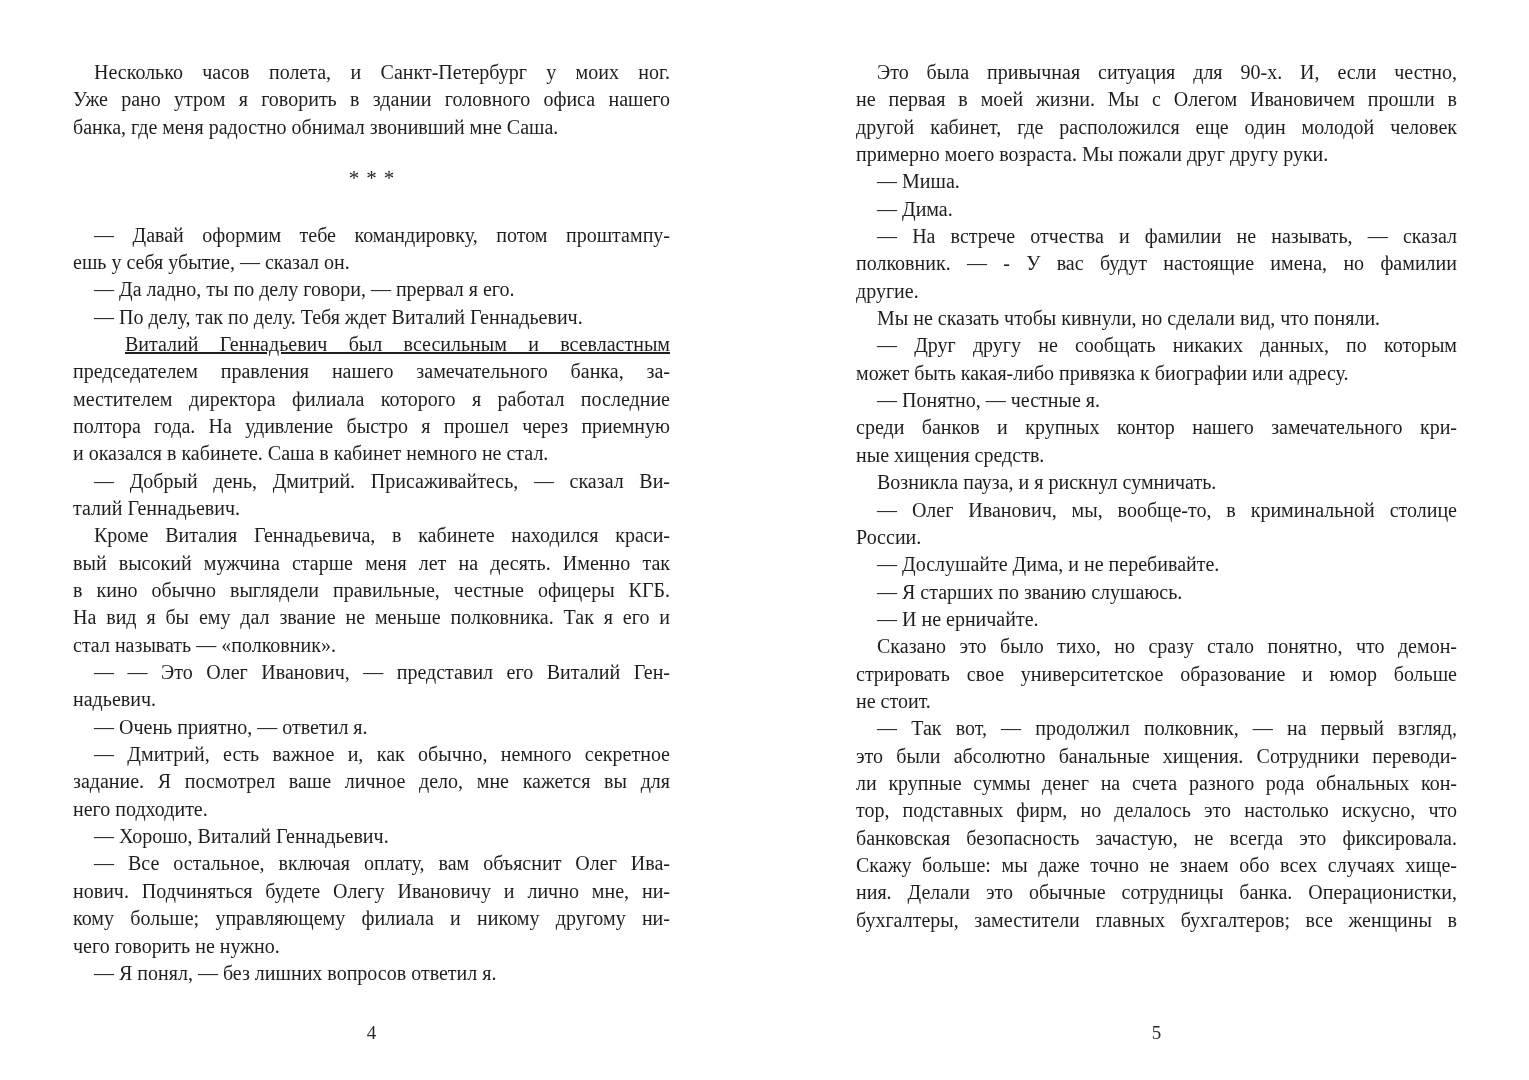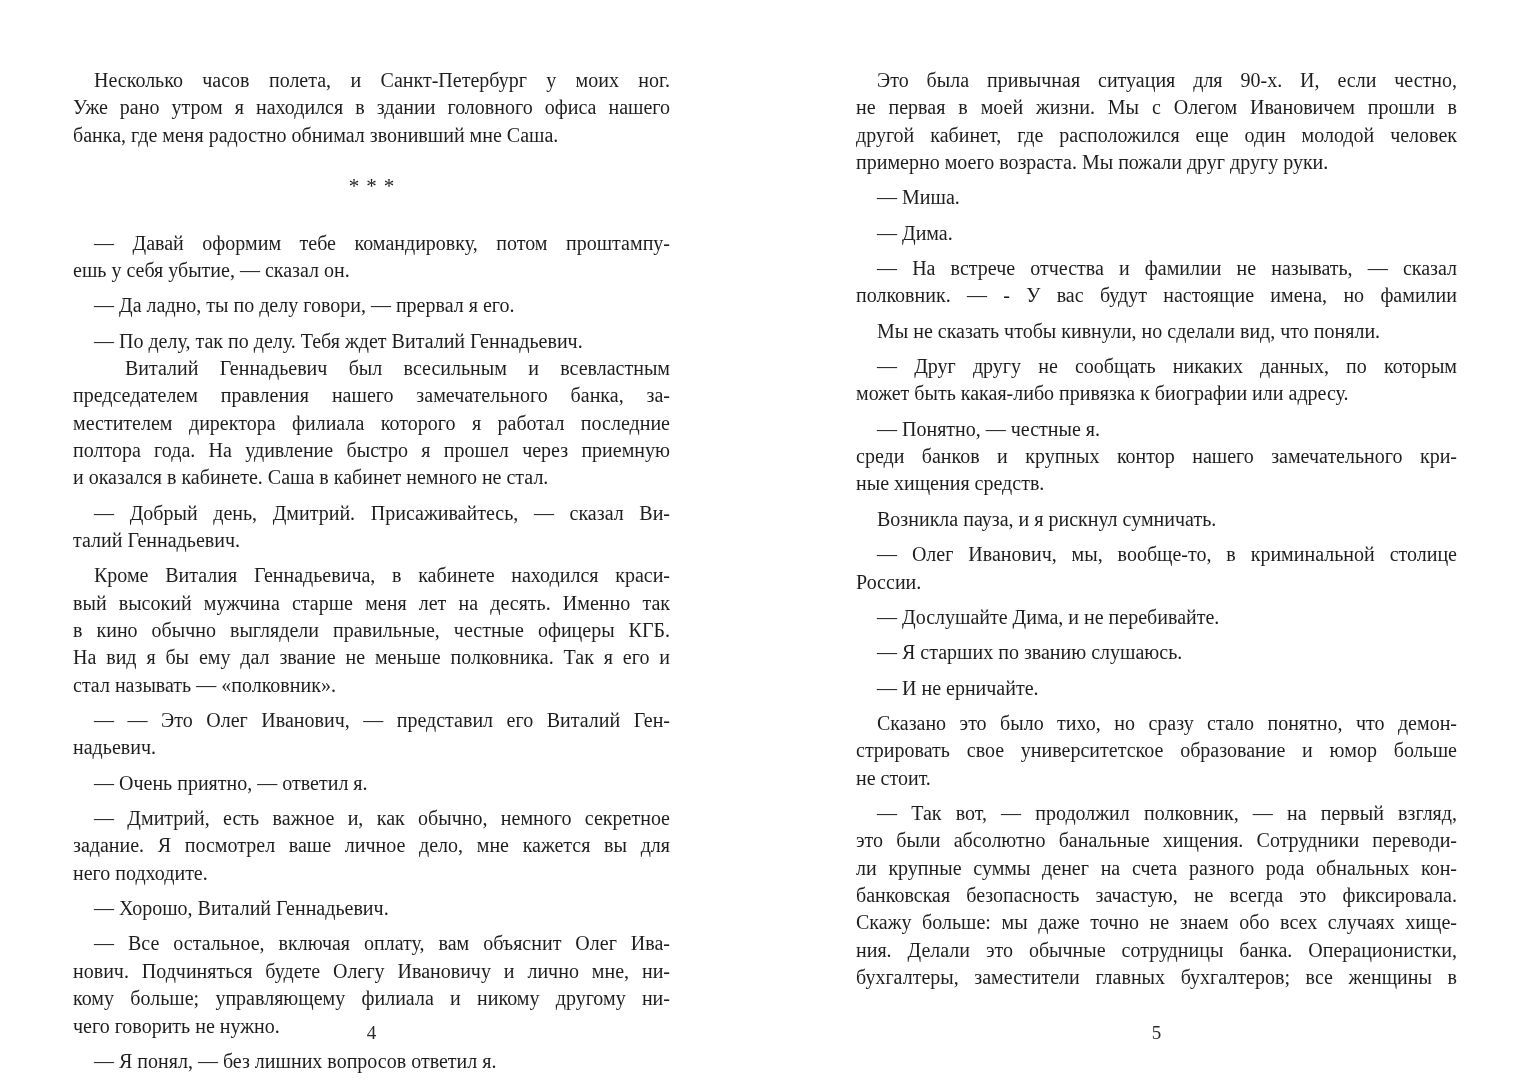--- a/index.html
+++ b/index.html
@@ -28,22 +28,22 @@
     height: 27.35px;
     overflow: hidden;
     text-align: justify;
     text-align-last: justify;
     white-space: normal;
   }
   .line.endpara {
     text-align: right;
     text-align-last: left;
   }
-  .line.first { padding-left: 21px; margin-top: 8px; }
-  .line.first-large { padding-left: 52px; }
+  .line.first { padding-left: 21px; }
+  .line.first-large { padding-left: 52px; text-decoration: underline; }
 
   .separator {
     height: 27.35px;
     line-height: 27.35px;
     margin: 23.5px 0 29.7px 0;
     text-align: center;
     font-size: 21px;
     letter-spacing: 7px;
     padding-left: 7px; 
   }
@@ -59,21 +59,21 @@
   }
   #num-left  { left: 73px;  width: 597px; }
   #num-right { left: 856px; width: 601px; }
 </style>
 </head>
 <body>
 
 <div id="book-spread">
   <div id="page-left" class="page">
       <div class="line first">Несколько часов полета, и Санкт-Петербург у моих ног.</div>
-      <div class="line">Уже рано утром я находился в здании головного офиса нашего</div>
+      <div class="line">Уже рано утром я говорить в здании головного офиса нашего</div>
       <div class="line endpara">банка, где меня радостно обнимал звонивший мне Саша.</div>
       <div class="separator">***</div>
       <div class="line first">— Давай оформим тебе командировку, потом проштампу-</div>
       <div class="line endpara">ешь у себя убытие, — сказал он.</div>
       <div class="line first endpara">— Да ладно, ты по делу говори, — прервал я его.</div>
       <div class="line first endpara">— По делу, так по делу. Тебя ждет Виталий Геннадьевич.</div>
       <div class="line first-large">Виталий Геннадьевич был всесильным и всевластным</div>
       <div class="line">председателем правления нашего замечательного банка, за-</div>
       <div class="line">местителем директора филиала которого я работал последние</div>
       <div class="line">полтора года. На удивление быстро я прошел через приемную</div>
@@ -100,38 +100,40 @@
     </div>
   <div id="page-right" class="page">
       <div class="line first">Это была привычная ситуация для 90-х. И, если честно,</div>
       <div class="line">не первая в моей жизни. Мы с Олегом Ивановичем прошли в</div>
       <div class="line">другой кабинет, где расположился еще один молодой человек</div>
       <div class="line endpara">примерно моего возраста. Мы пожали друг другу руки.</div>
       <div class="line first endpara">— Миша.</div>
       <div class="line first endpara">— Дима.</div>
       <div class="line first">— На встрече отчества и фамилии не называть, — сказал</div>
       <div class="line">полковник. — - У вас будут настоящие имена, но фамилии</div>
+      <div class="line endpara">другие.</div>
       <div class="line first endpara">Мы не сказать чтобы кивнули, но сделали вид, что поняли.</div>
       <div class="line first">— Друг другу не сообщать никаких данных, по которым</div>
       <div class="line endpara">может быть какая-либо привязка к биографии или адресу.</div>
       <div class="line first endpara">— Понятно, — честные я.</div>
       <div class="line">среди банков и крупных контор нашего замечательного кри-</div>
       <div class="line endpara">ные хищения средств.</div>
       <div class="line first endpara">Возникла пауза, и я рискнул сумничать.</div>
       <div class="line first">— Олег Иванович, мы, вообще-то, в криминальной столице</div>
       <div class="line endpara">России.</div>
       <div class="line first endpara">— Дослушайте Дима, и не перебивайте.</div>
       <div class="line first endpara">— Я старших по званию слушаюсь.</div>
       <div class="line first endpara">— И не ерничайте.</div>
       <div class="line first">Сказано это было тихо, но сразу стало понятно, что демон-</div>
       <div class="line">стрировать свое университетское образование и юмор больше</div>
       <div class="line endpara">не стоит.</div>
       <div class="line first">— Так вот, — продолжил полковник, — на первый взгляд,</div>
       <div class="line">это были абсолютно банальные хищения. Сотрудники переводи-</div>
       <div class="line">ли крупные суммы денег на счета разного рода обнальных кон-</div>
+      <div class="line">тор, подставных фирм, но делалось это настолько искусно, что</div>
       <div class="line">банковская безопасность зачастую, не всегда это фиксировала.</div>
       <div class="line">Скажу больше: мы даже точно не знаем обо всех случаях хище-</div>
       <div class="line">ния. Делали это обычные сотрудницы банка. Операционистки,</div>
       <div class="line">бухгалтеры, заместители главных бухгалтеров; все женщины в</div>
     </div>
   <div id="num-left" class="page-num">4</div>
   <div id="num-right" class="page-num">5</div>
 </div>
 
 </body></html>

